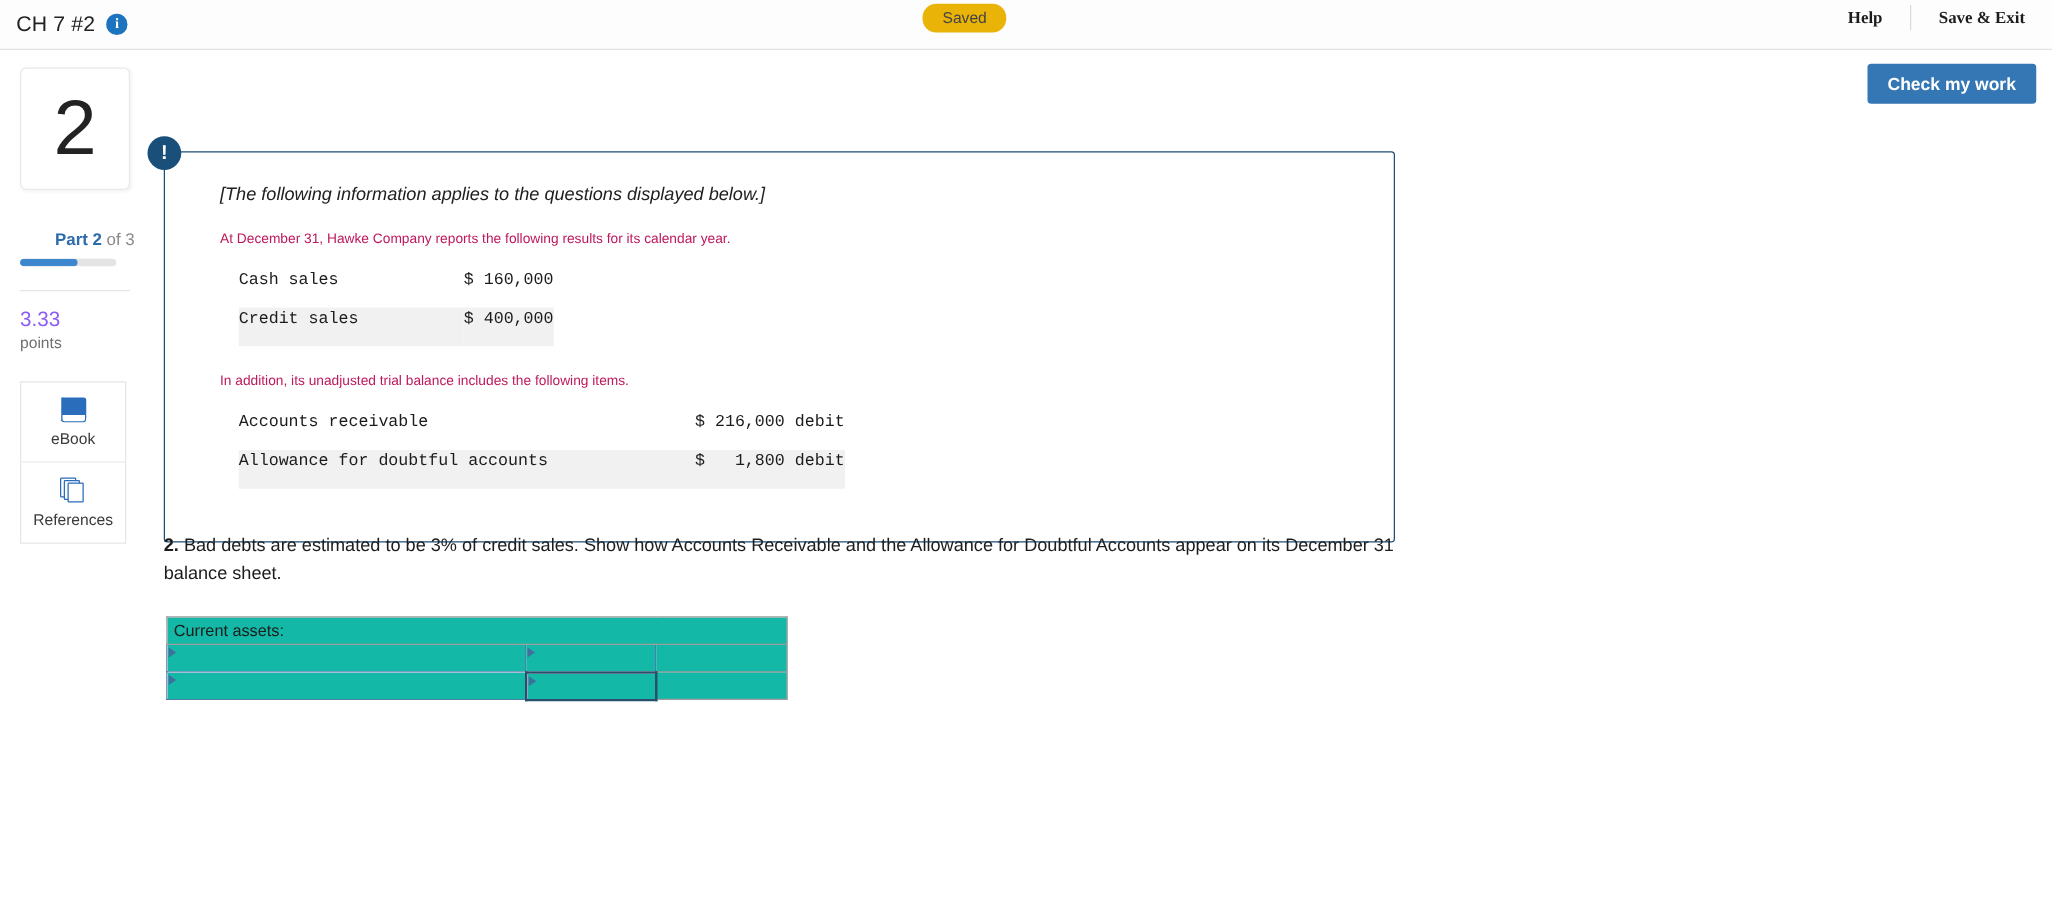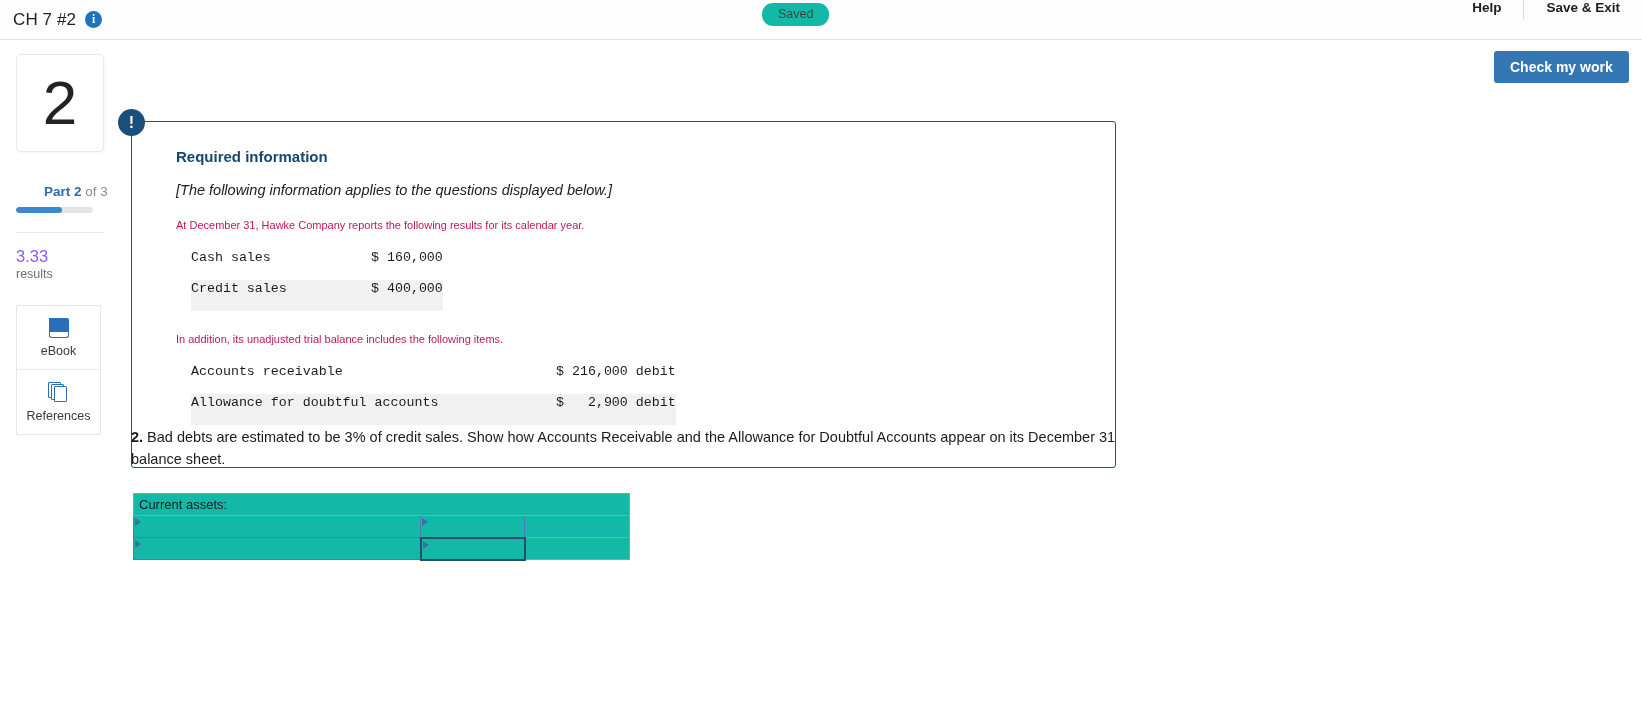--- a/index.html
+++ b/index.html
@@ -38,33 +38,34 @@
     background: #1b74bd;
     color: #ffffff;
     font-size: 11.5px;
     font-weight: bold;
     font-family: "Liberation Serif", serif;
     display: flex; align-items: center; justify-content: center;
     line-height: 1;
   }
   .saved-pill {
     position: absolute;
-    left: 762px; top: 3px;
-    background: #14b8a6;
+    left: 738px; top: 3px;
+    background: #eab308;
     color: #444444;
     font-size: 12.5px;
     border-radius: 11px;
     padding: 4px 16px 5px 16px;
   }
   .header-right {
     position: absolute;
     right: 0; top: 0;
     height: 28px;
     display: flex;
-    align-items: flex-start;
+    align-items: center;
+    font-family: Liberation Serif, serif;
   }
   .hdr-link {
     font-size: 13.5px;
     font-weight: bold;
     color: #1c1c1c;
     padding: 0 22px;
     line-height: 16px;
     text-decoration: none;
   }
   .hdr-sep {
@@ -325,21 +326,21 @@
   <div class="part-line">
     <b>Part 2</b><span> of 3</span>
   </div>
   <div class="progress-track">
     <div class="progress-fill" style="width: 60%;"></div>
   </div>
 
   <div class="divider"></div>
 
   <div class="points-val">3.33</div>
-  <div class="points-lbl">results</div>
+  <div class="points-lbl">points</div>
 
   <div class="tool-box">
     <div class="tool-item">
       <span class="ico-book">
         <span class="cover"></span>
           <span class="spine"></span>
           <span class="page"></span>
       </span>
       <span class="tool-label">eBook</span>
     </div>
@@ -350,21 +351,20 @@
           <span class="p3"></span>
       </span>
       <span class="tool-label">References</span>
     </div>
   </div>
 </div>
 
 <div class="req-panel">
   <div class="bang-badge">!</div>
   <div class="req-inner">
-    <div class="req-head">Required information</div>
     <div class="req-italic">[The following information applies to the questions displayed below.]</div>
     <div class="req-text">At December 31, Hawke Company reports the following results for its calendar year.</div>
 
     <table class="mono-table t1">
       <tbody><tr>
         <td class="label">Cash sales</td>
         <td class="amt">$ 160,000</td>
       </tr>
       <tr class="alt">
         <td class="label">Credit sales</td>
@@ -374,21 +374,21 @@
 
     <div class="req-text">In addition, its unadjusted trial balance includes the following items.</div>
 
     <table class="mono-table t2">
       <tbody><tr>
         <td class="label">Accounts receivable</td>
         <td class="amt">$ 216,000 debit</td>
       </tr>
       <tr class="alt">
         <td class="label">Allowance for doubtful accounts</td>
-        <td class="amt">$   2,900 debit</td>
+        <td class="amt">$   1,800 debit</td>
       </tr>
     </tbody></table>
   </div>
 </div>
 
 <div class="question">
   <b>2.</b><span> Bad debts are estimated to be 3% of credit sales. Show how Accounts Receivable and the Allowance for Doubtful Accounts appear on its December 31 balance sheet.</span>
 </div>
 
 <div class="answer-wrap">

